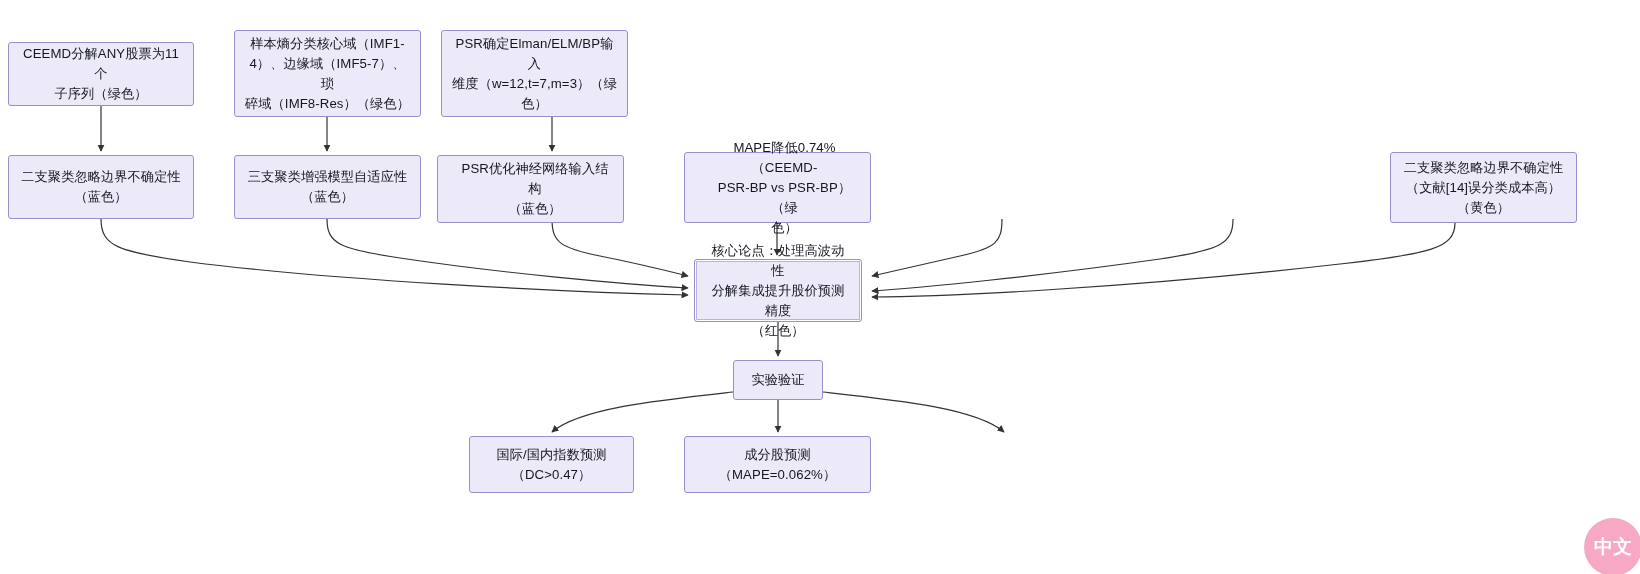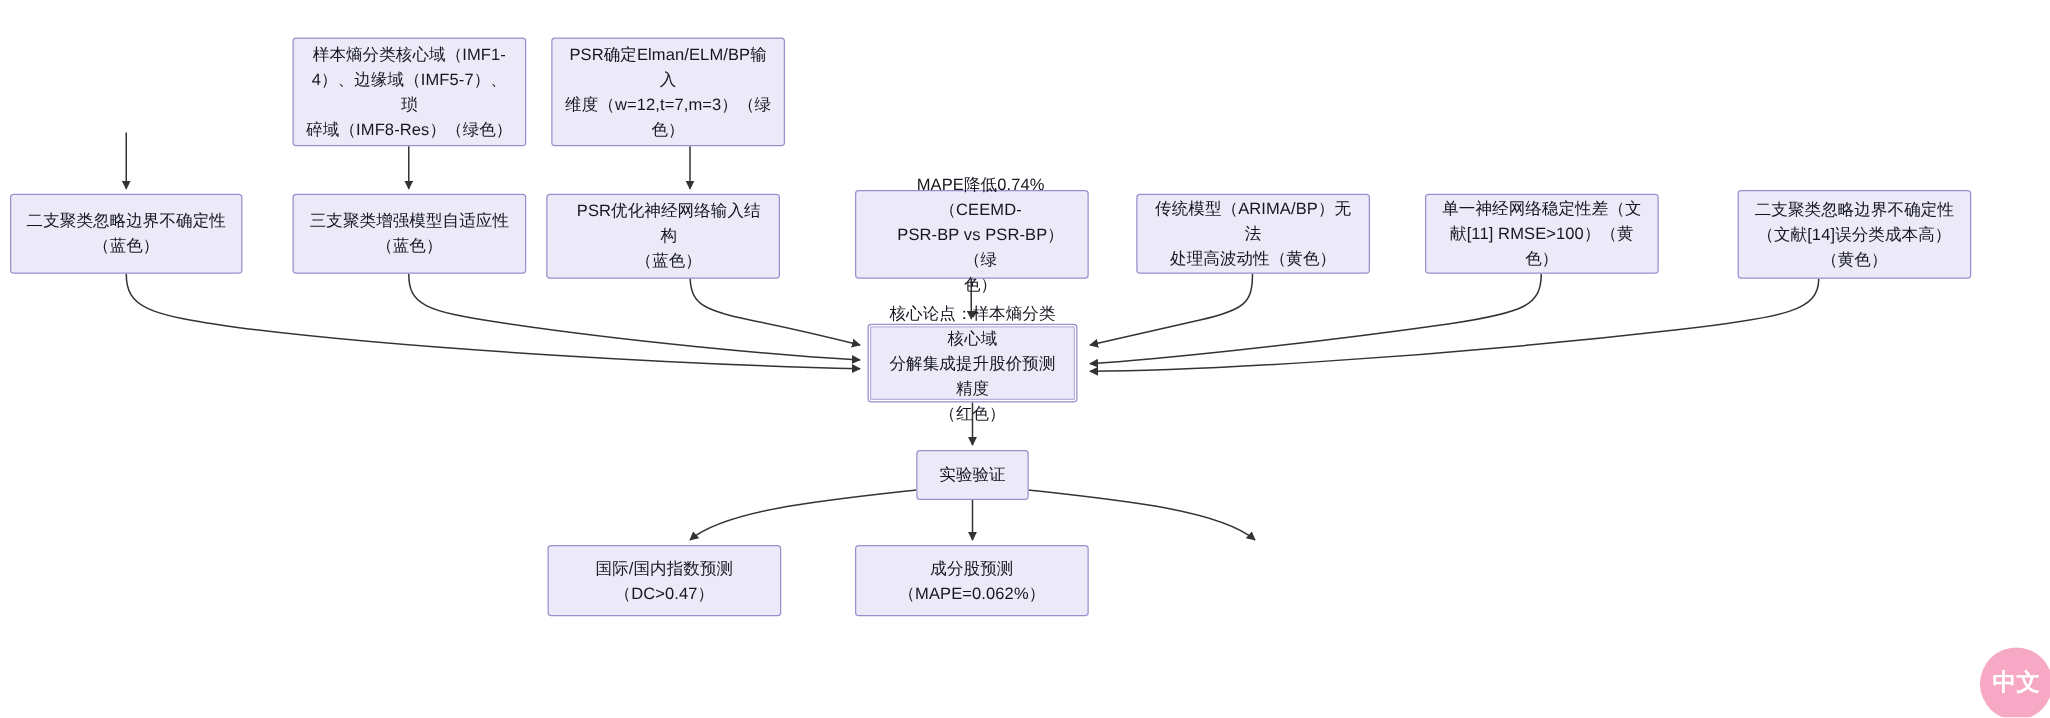--- a/index.html
+++ b/index.html
@@ -96,20 +96,24 @@
       <path d="M1455,223 C1455,248 1430,254 1340,264 C1130,288 940,297 872,297"></path>
 
       <path d="M778,322 L778,356"></path>
 
       <path d="M733,392 C660,400 580,408 552,432"></path>
       <path d="M778,400 L778,432"></path>
       <path d="M823,392 C896,400 976,408 1004,432"></path>
     </g>
   </svg>
 
+  <div class="node" style="left:8px;top:42px;width:186px;height:64px;">
+    <span class="txt">CEEMD分解ANY股票为11个
+子序列（绿色）</span>
+  </div>
 
   <div class="node" style="left:234px;top:30px;width:187px;height:87px;justify-content:flex-end;">
     <span class="txt">样本熵分类核心域（IMF1-
 4）、边缘域（IMF5-7）、琐
 碎域（IMF8-Res）（绿色）</span>
   </div>
 
   <div class="node" style="left:441px;top:30px;width:187px;height:87px;">
     <span class="txt">PSR确定Elman/ELM/BP输入
 维度（w=12,t=7,m=3）（绿
@@ -130,47 +134,39 @@
     <span class="txt">PSR优化神经网络输入结构
 （蓝色）</span>
   </div>
 
   <div class="node" style="left:684px;top:152px;width:187px;height:71px;padding-left:24px;">
     <span class="txt">MAPE降低0.74%（CEEMD-
 PSR-BP vs PSR-BP）（绿
 色）</span>
   </div>
 
-  <div class="node" style="left:909px;top:155px;width:187px;height:64px;">
-    <span class="txt">传统模型（ARIMA/BP）无法
-处理高波动性（黄色）</span>
-  </div>
 
-  <div class="node" style="left:1140px;top:155px;width:187px;height:64px;">
-    <span class="txt">单一神经网络稳定性差（文
-献[11] RMSE&gt;100）（黄色）</span>
-  </div>
 
   <div class="node" style="left:1362px;top:152px;width:187px;height:71px;margin-left:28px;">
     <span class="txt">二支聚类忽略边界不确定性
 （文献[14]误分类成本高）
 （黄色）</span>
   </div>
 
   <div class="node core" style="left:694px;top:259px;width:168px;height:63px;">
-    <span class="txt">核心论点：样本熵分类核心域
+    <span class="txt">核心论点：处理高波动性
 分解集成提升股价预测精度
 （红色）</span>
   </div>
 
   <div class="node" style="left:733px;top:360px;width:90px;height:40px;justify-content:center;">
     <span class="txt">实验验证</span>
   </div>
 
-  <div class="node" style="left:438px;top:436px;width:187px;height:57px;">
+  <div class="node" style="left:469px;top:436px;width:165px;height:57px;">
     <span class="txt">国际/国内指数预测
 （DC&gt;0.47）</span>
   </div>
 
   <div class="node" style="left:684px;top:436px;width:187px;height:57px;">
     <span class="txt">成分股预测
 （MAPE=0.062%）</span>
   </div>
 
 

